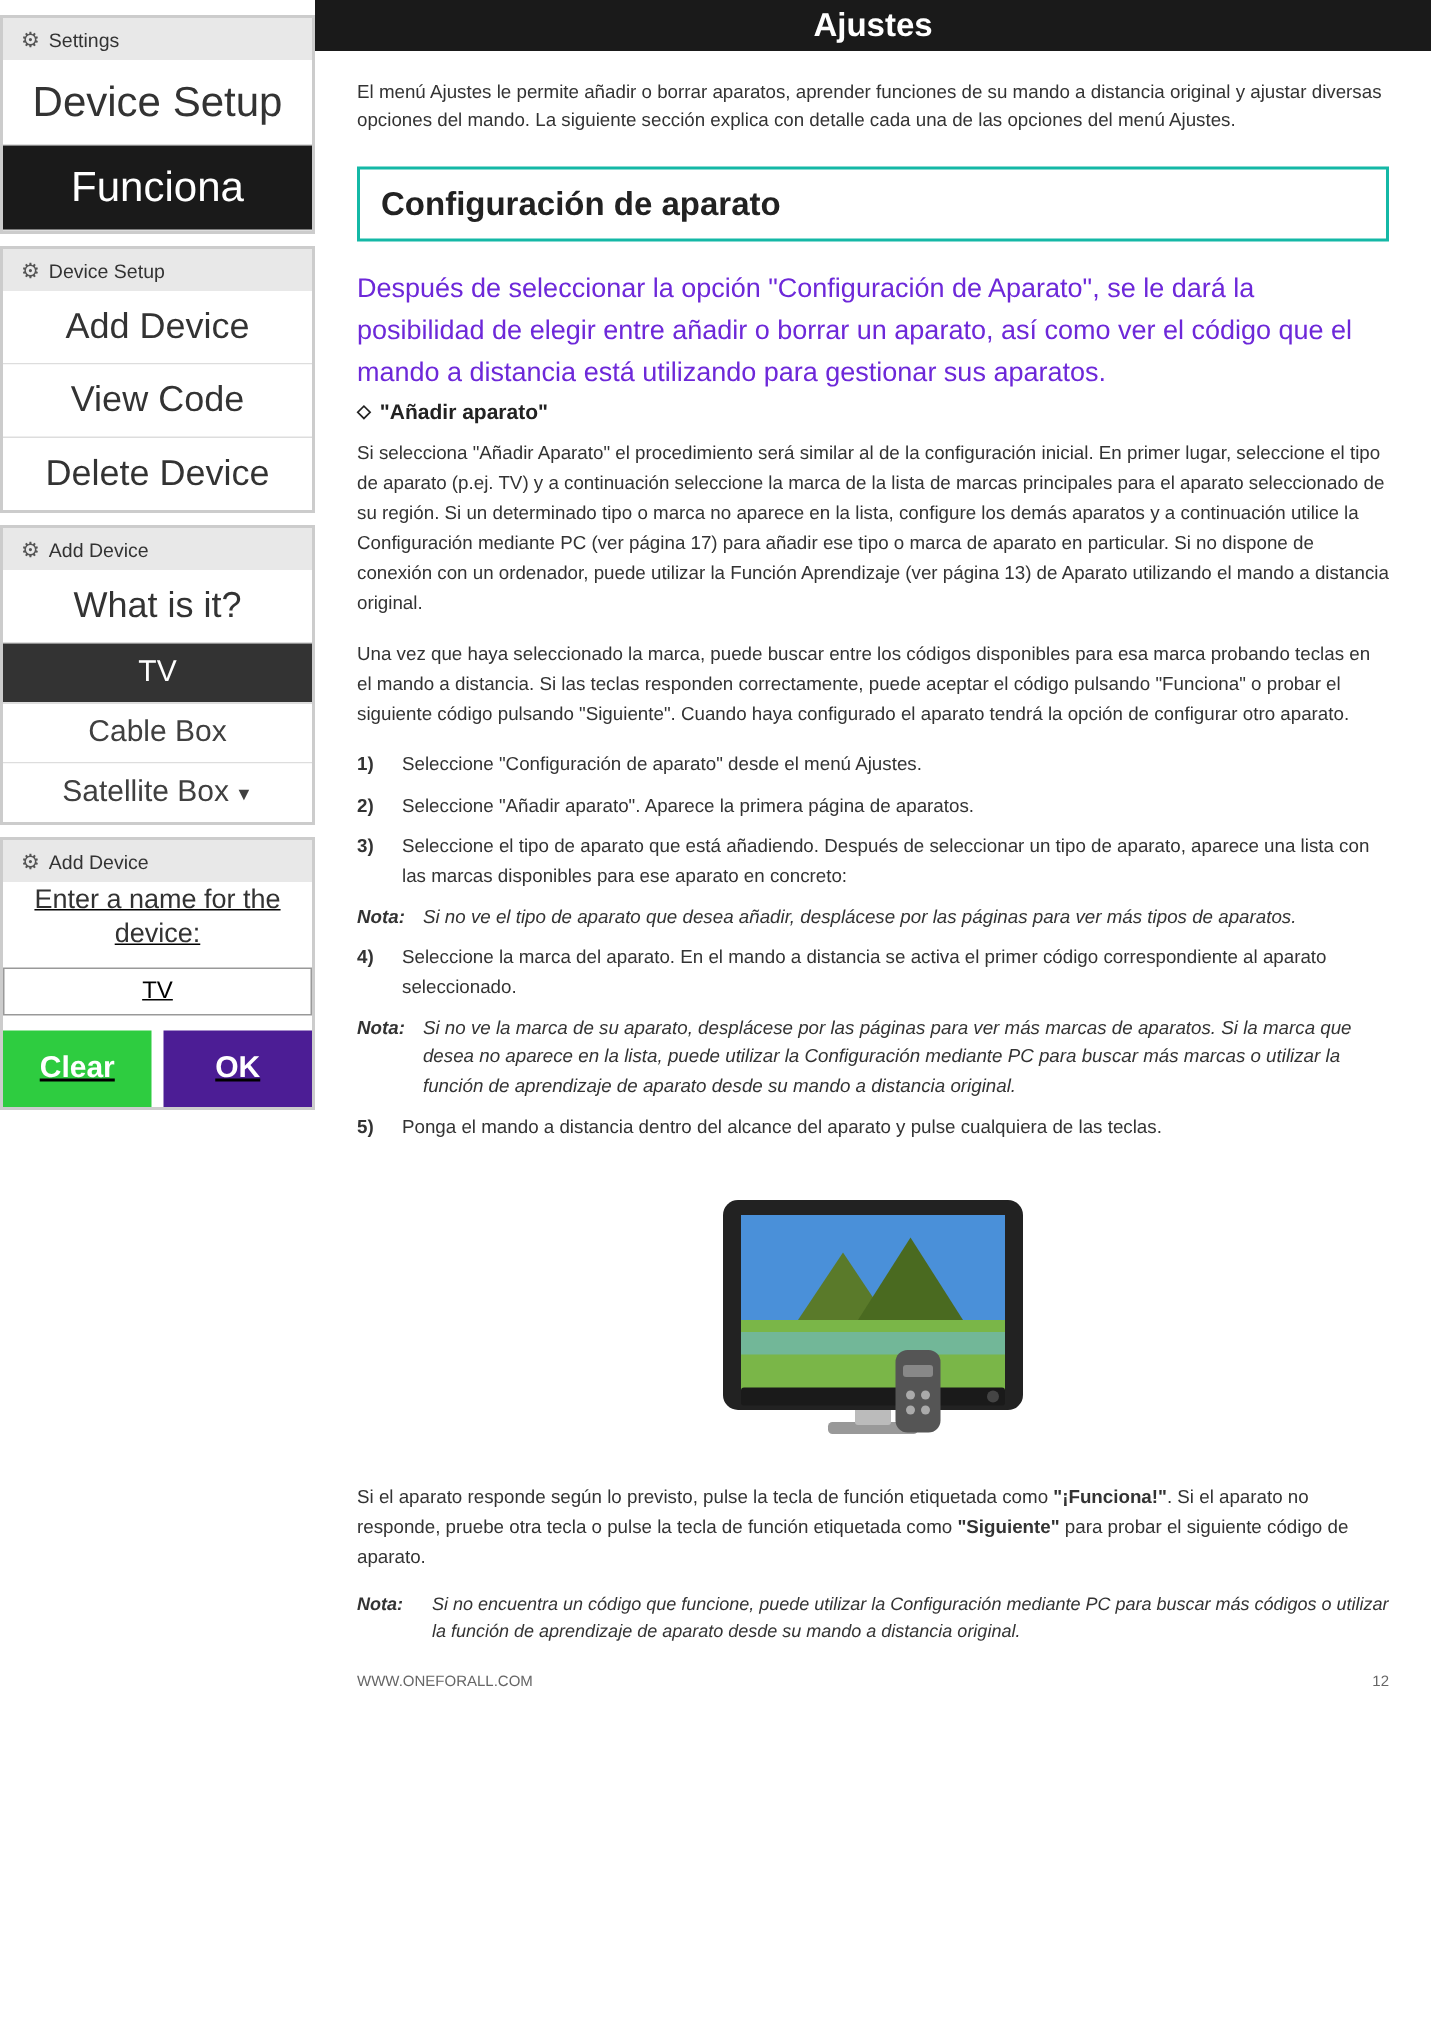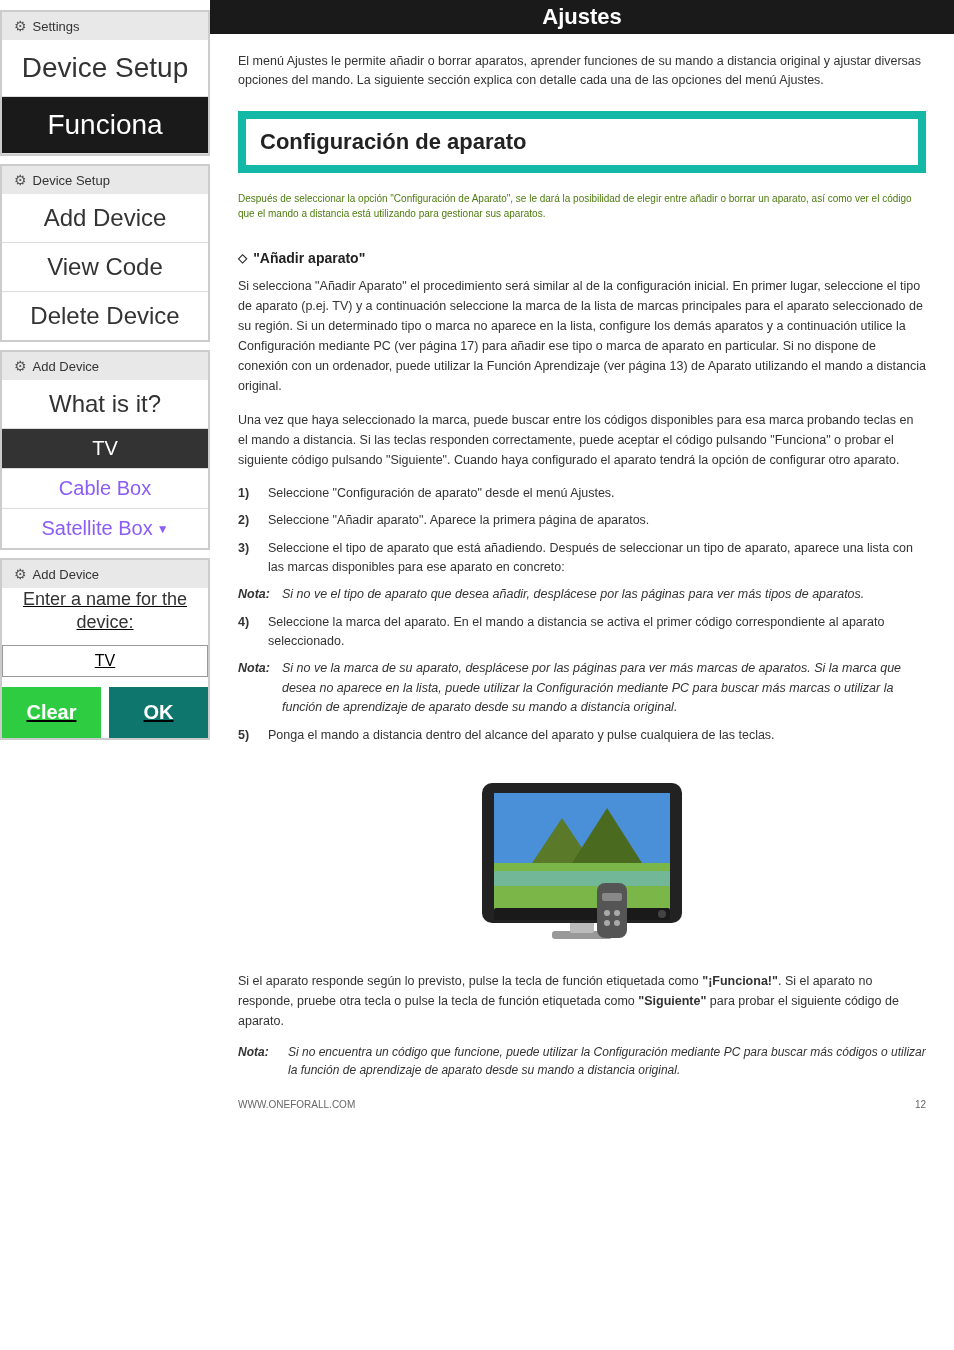--- a/index.html
+++ b/index.html
@@ -79,21 +79,21 @@
     .menu-item-medium:last-child {
       border-bottom: none;
     }
 
     .menu-item-small {
       display: block;
       width: 100%;
       padding: 8px 10px;
       font-size: 20px;
       font-weight: normal;
-      color: #8b5cf6;
+      color: #404040;
       background: #fff;
       border: none;
       text-align: center;
       cursor: pointer;
       border-bottom: 1px solid #ddd;
     }
     .menu-item-small:last-child {
       border-bottom: none;
     }
     .menu-item-small.highlighted {
@@ -132,21 +132,21 @@
       background: #2ecc40;
       color: #fff;
       border: none;
       cursor: pointer;
       font-weight: bold;
     }
     .btn-ok {
       flex: 1;
       padding: 14px 0;
       font-size: 20px;
-      background: #0f766e;
+      background: #4c1d95;
       color: #fff;
       border: none;
       cursor: pointer;
       font-weight: bold;
     }
 
     
     .content {
       flex: 1;
       padding: 0 28px 30px 28px;
@@ -164,35 +164,35 @@
     }
 
     .intro-text {
       font-size: 12.5px;
       color: #333;
       line-height: 1.55;
       margin-bottom: 20px;
     }
 
     .section-title-box {
-      border: 8px solid #14b8a6;
+      border: 2px solid #14b8a6;
       padding: 10px 14px;
       margin-bottom: 18px;
     }
     .section-title-box h2 {
       font-size: 22px;
       font-weight: bold;
       color: #222;
     }
 
     .section-desc {
-      font-size: 10px;
-      color: #4d7c0f;
+      font-size: 18px;
+      color: #6d28d9;
       line-height: 1.55;
-      margin-bottom: 28px;
+      margin-bottom: 4px;
     }
 
     .subsection-title {
       font-size: 14px;
       font-weight: bold;
       color: #222;
       margin-bottom: 10px;
       display: flex;
       align-items: center;
       gap: 6px;

